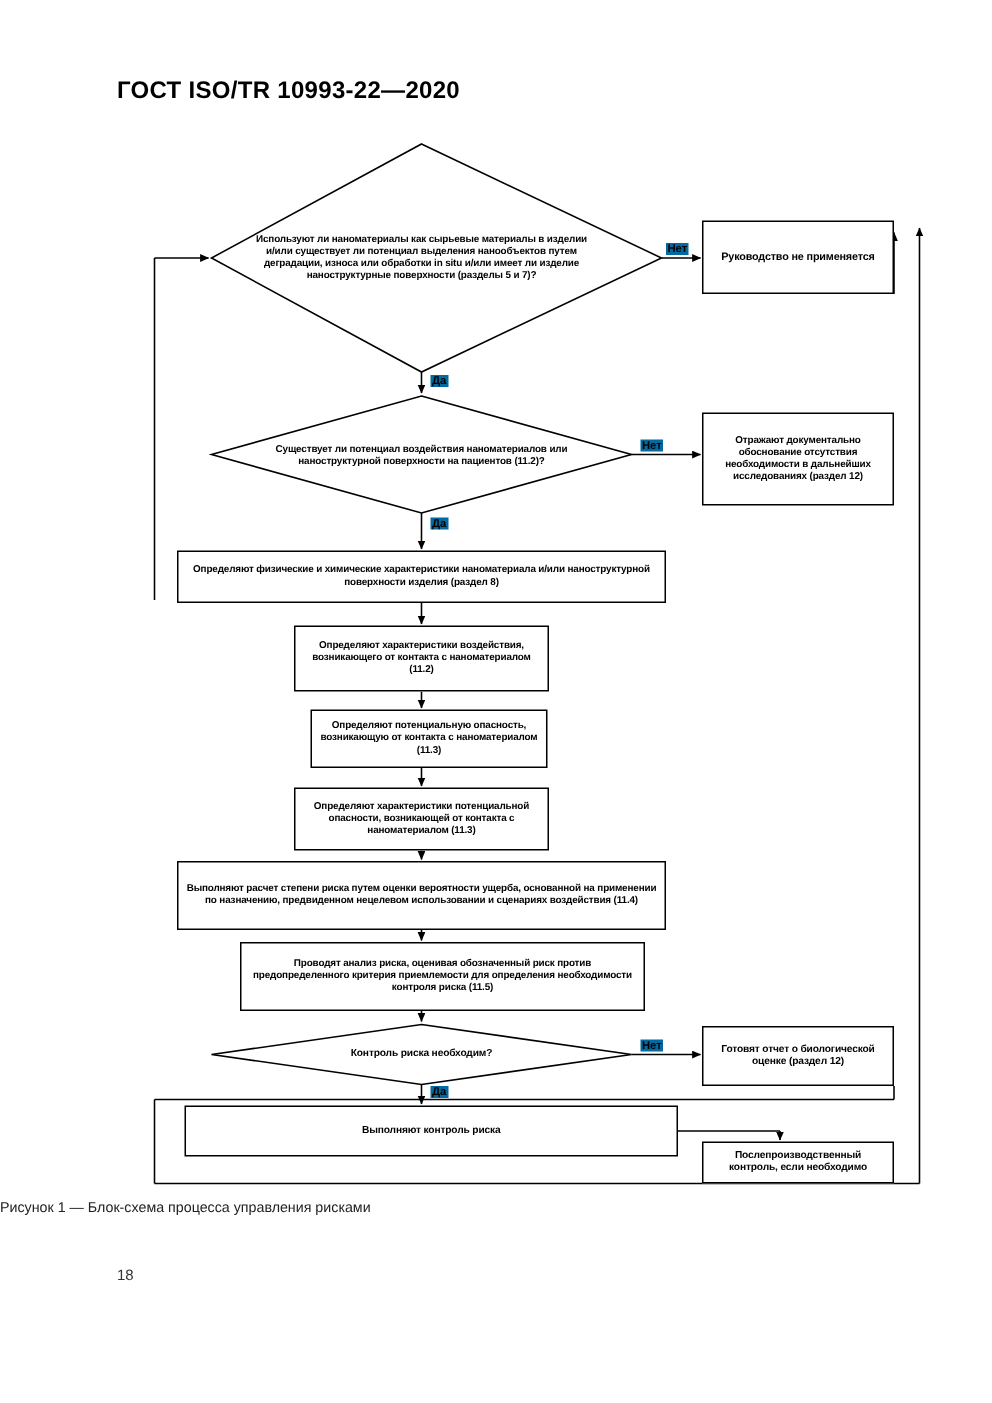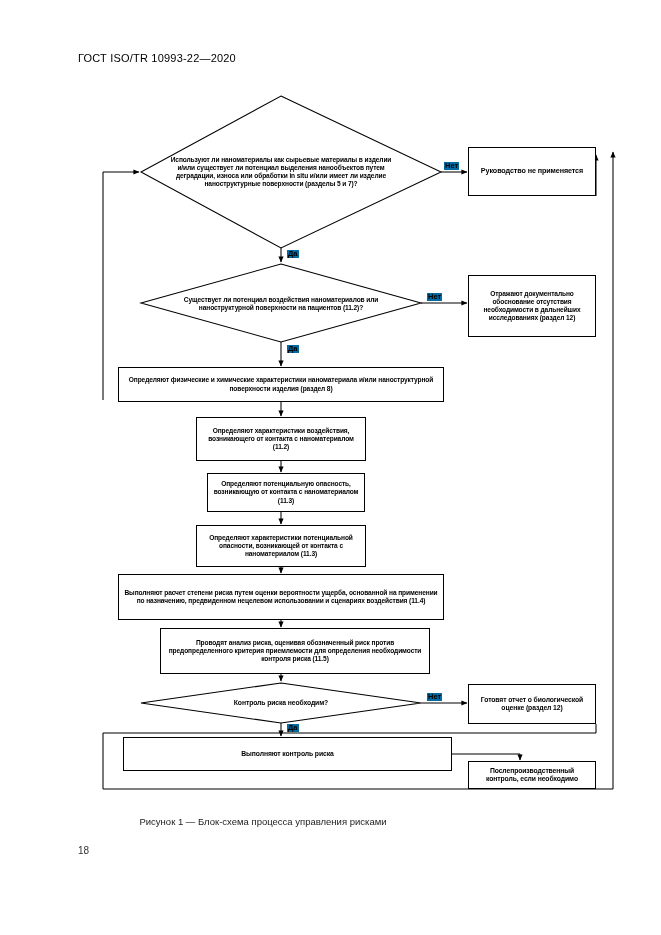--- a/index.html
+++ b/index.html
@@ -1,30 +1,30 @@
 <!DOCTYPE html>
 <html><head>
 <meta charset="utf-8">
 <style>
   html,body{margin:0;padding:0;background:#ffffff;}
   body{width:661px;height:935px;position:relative;font-family:"Liberation Sans",sans-serif;color:#000;}
   .page{position:absolute;left:0;top:0;width:661px;height:935px;background:#fff;overflow:hidden;}
 
   .doc-header{
     position:absolute;left:78px;top:52px;
-    font-size:11px;font-weight:normal;letter-spacing:0.2px;
+    font-size:16px;font-weight:bold;letter-spacing:0.2px;
     font-family:"Liberation Sans",sans-serif;white-space:nowrap;
   }
   .page-number{
     position:absolute;left:78px;top:845px;
     font-size:10px;color:#333;font-family:"Liberation Sans",sans-serif;
   }
   .figure-caption{
-    position:absolute;left:0;top:800px;width:526px;text-align:center;
-    font-size:9.5px;color:#222;font-family:"Liberation Sans",sans-serif;margin-top:16px;
+    position:absolute;left:0;top:800px;width:526px;
+    font-size:9.5px;color:#222;font-family:"Liberation Sans",sans-serif;
   }
 
   
   .flow{position:absolute;left:0;top:0;width:615px;height:935px;}
   .flow svg{position:absolute;left:0;top:0;width:661px;height:935px;}
 
   .node{
     position:absolute;box-sizing:border-box;
     display:flex;align-items:center;justify-content:center;
     text-align:center;font-weight:bold;color:#000;

